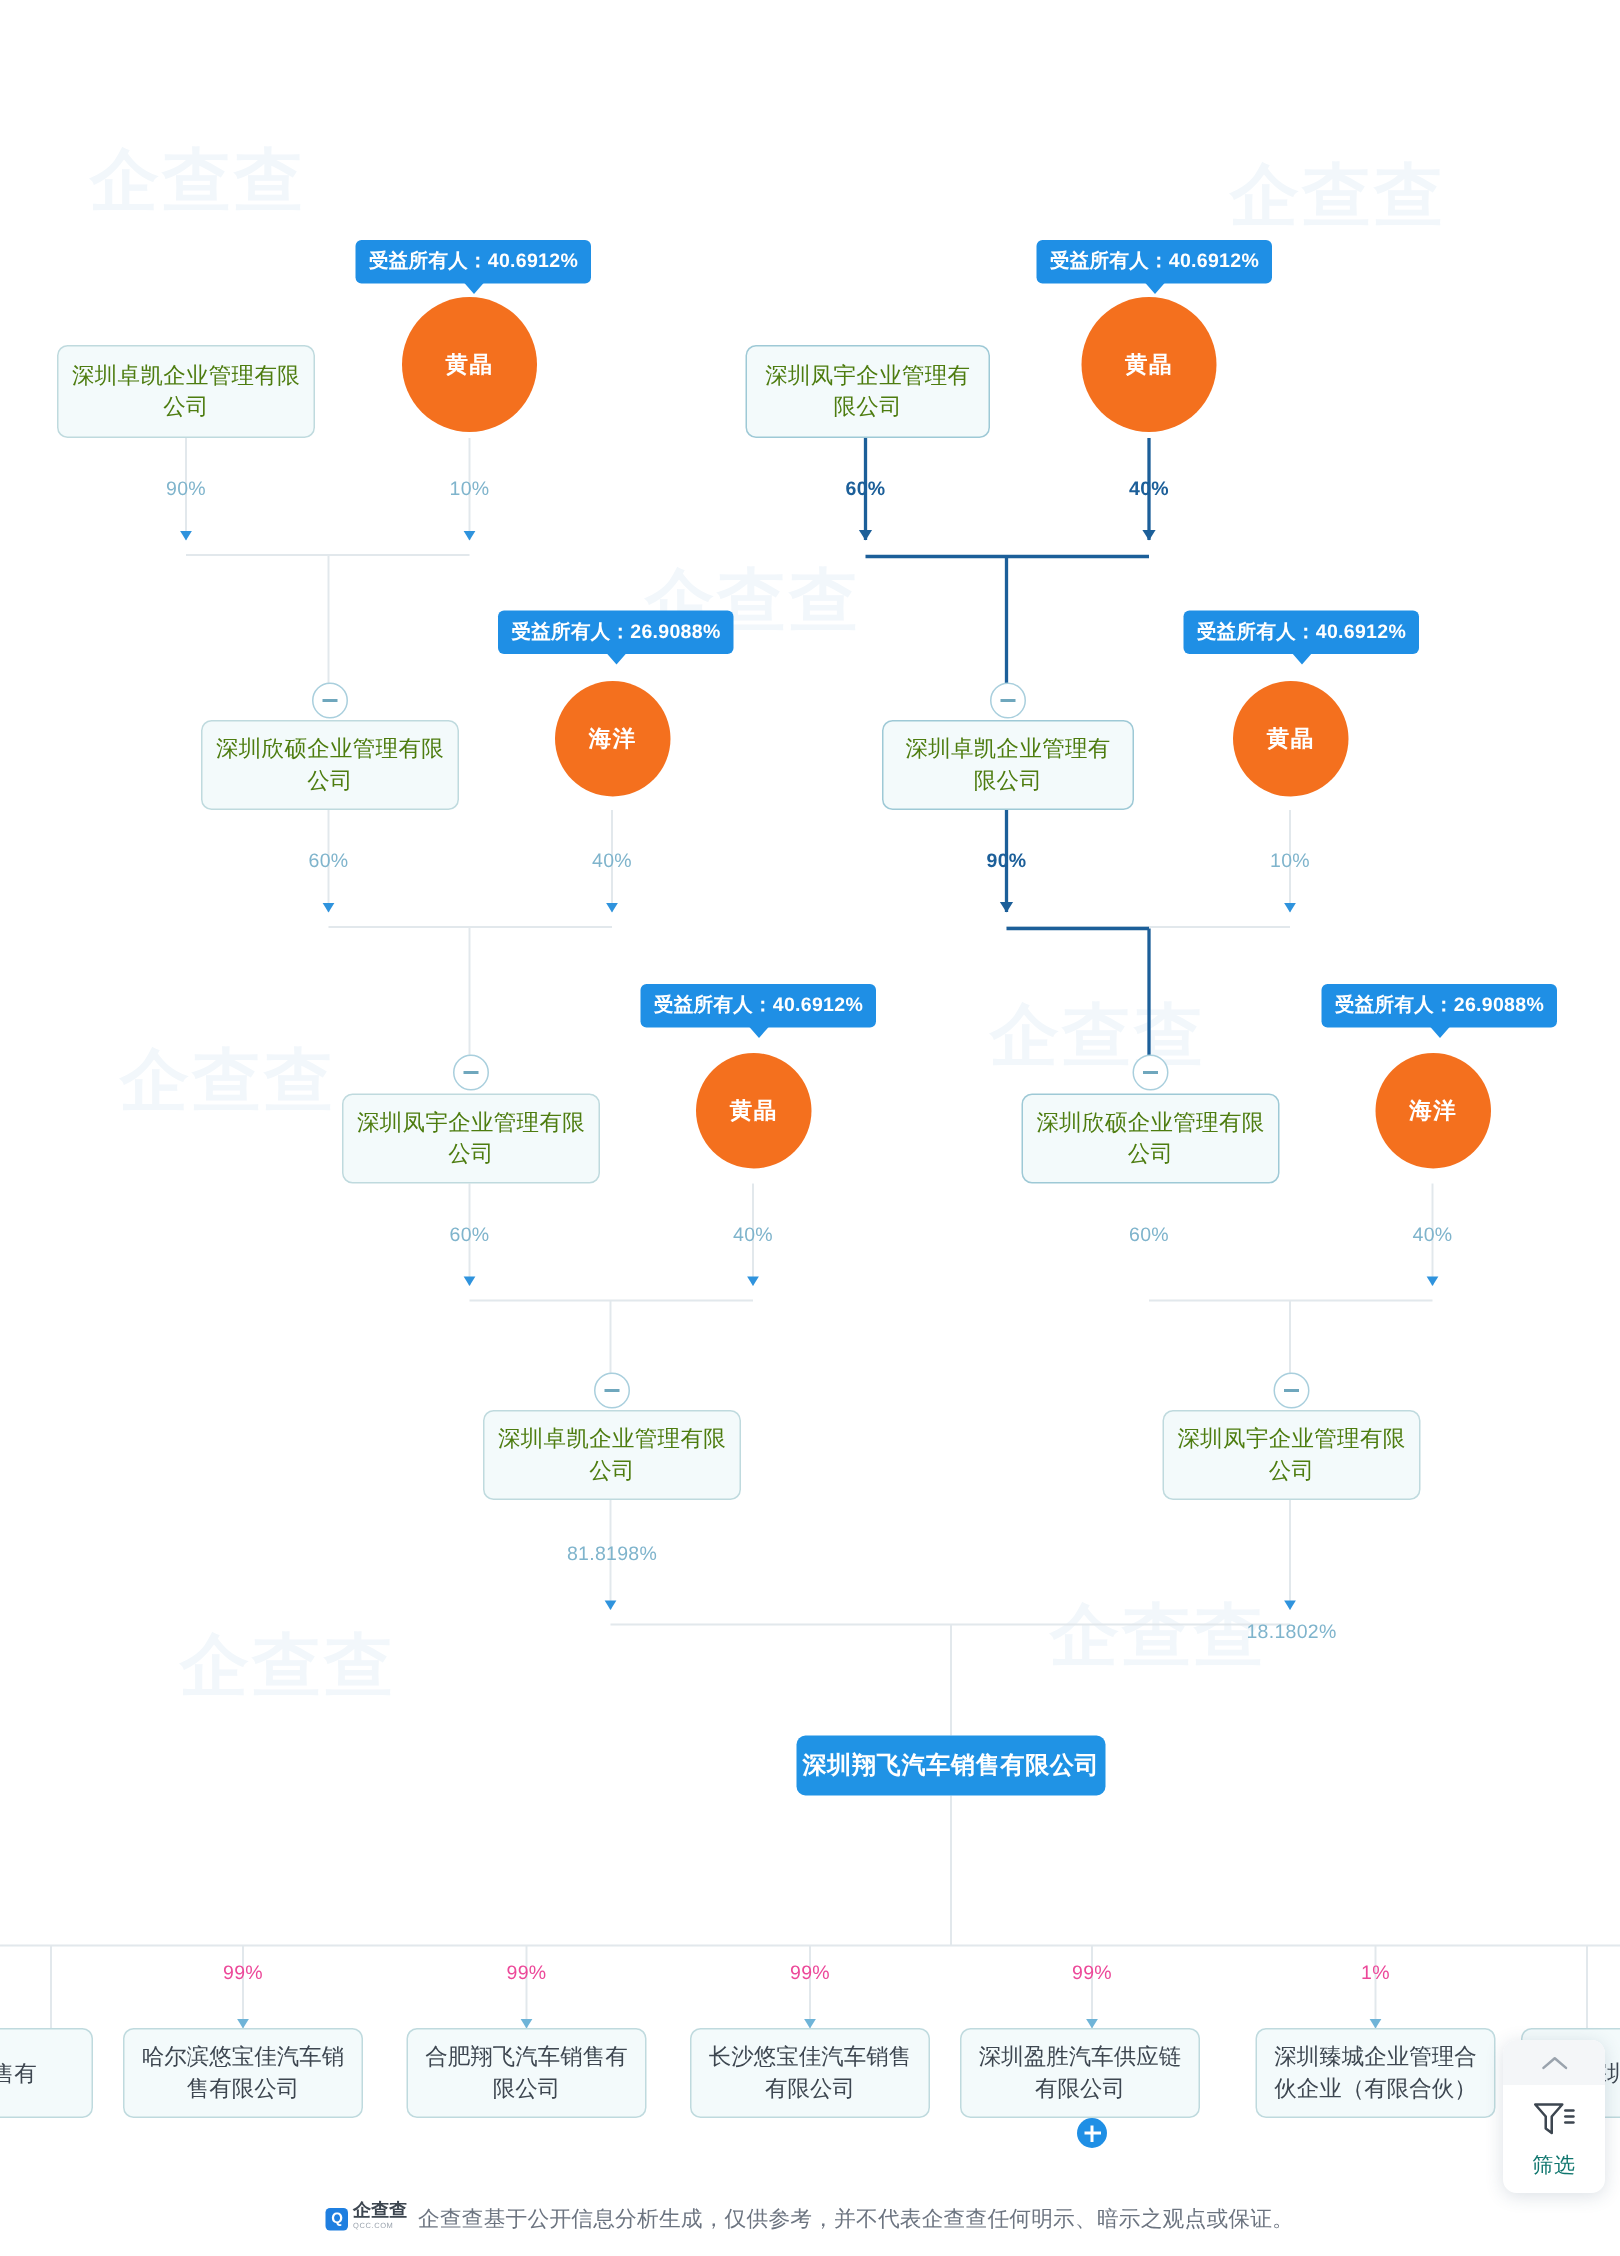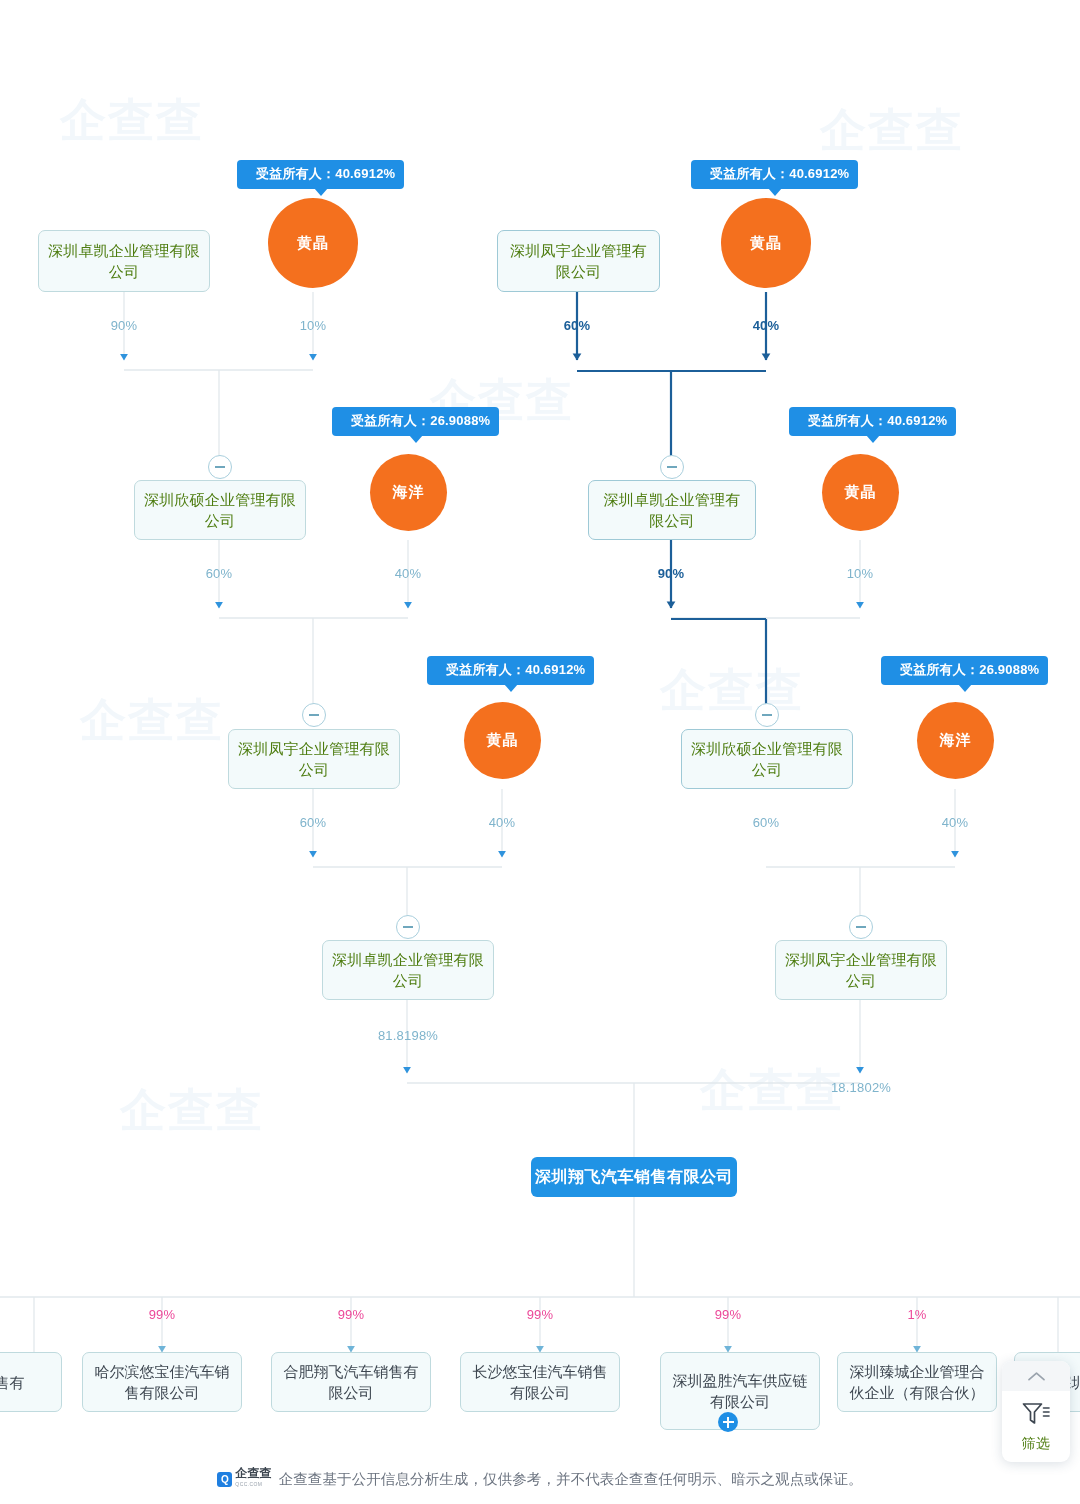--- a/index.html
+++ b/index.html
@@ -49,21 +49,21 @@
     letter-spacing:1px;
   }
 
   
   .badge{
     position:absolute;
     background:#1f8fe5;
     color:#ffffff;
     font-size:13px;font-weight:700;
     border-radius:4px;
-    padding:5px 9px 6px 19px;
+    padding:5px 9px 6px 9px;
     white-space:nowrap;
     letter-spacing:.2px;
   }
   .badge:after{
     content:"";position:absolute;left:50%;bottom:-7px;
     margin-left:-7px;width:0;height:0;
     border-left:7px solid transparent;border-right:7px solid transparent;
     border-top:8px solid #1f8fe5;
   }
 
@@ -115,21 +115,21 @@
     padding-bottom:9px;
     overflow:hidden;
   }
   #filterpanel .collapse{
     width:100%;height:30px;background:#f4f6f8;
     display:flex;align-items:center;justify-content:center;
   }
   #filterpanel .collapse svg{display:block;}
   #filterpanel .ficon{margin-top:10px;}
   #filterpanel .flabel{
-    margin-top:4px;font-size:14px;color:#4d7c0f;letter-spacing:.5px;
+    margin-top:4px;font-size:14px;color:#0f766e;letter-spacing:.5px;
   }
 
   
   #footer{
     position:absolute;left:0;bottom:14px;width:1080px;
     display:flex;align-items:center;justify-content:center;
     font-size:14.5px;color:#6c7480;letter-spacing:.1px;
   }
   #footer .logo{
     display:inline-flex;align-items:center;margin-right:7px;
@@ -396,21 +396,21 @@
   <div class="pct leafpct" style="left:500px;top:1307px;width:80px;">
     <span>99%</span>
   </div>
   <div class="leaf" style="left:460px;top:1352px;width:160px;height:60px;">
     <span>长沙悠宝佳汽车销售有限公司</span>
   </div>
 
   <div class="pct leafpct" style="left:688px;top:1307px;width:80px;">
     <span>99%</span>
   </div>
-  <div class="leaf" style="left:640px;top:1352px;width:160px;height:78px;margin-left:20px;">
+  <div class="leaf" style="left:640px;top:1352px;width:160px;height:60px;">
     <span>深圳盈胜汽车供应链有限公司</span>
   </div>
   <div class="plusbtn" style="left:718px;top:1412px;">
       <span></span>
     </div>
 
   <div class="pct leafpct" style="left:877px;top:1307px;width:80px;">
     <span>1%</span>
   </div>
   <div class="leaf" style="left:837px;top:1352px;width:160px;height:60px;">

